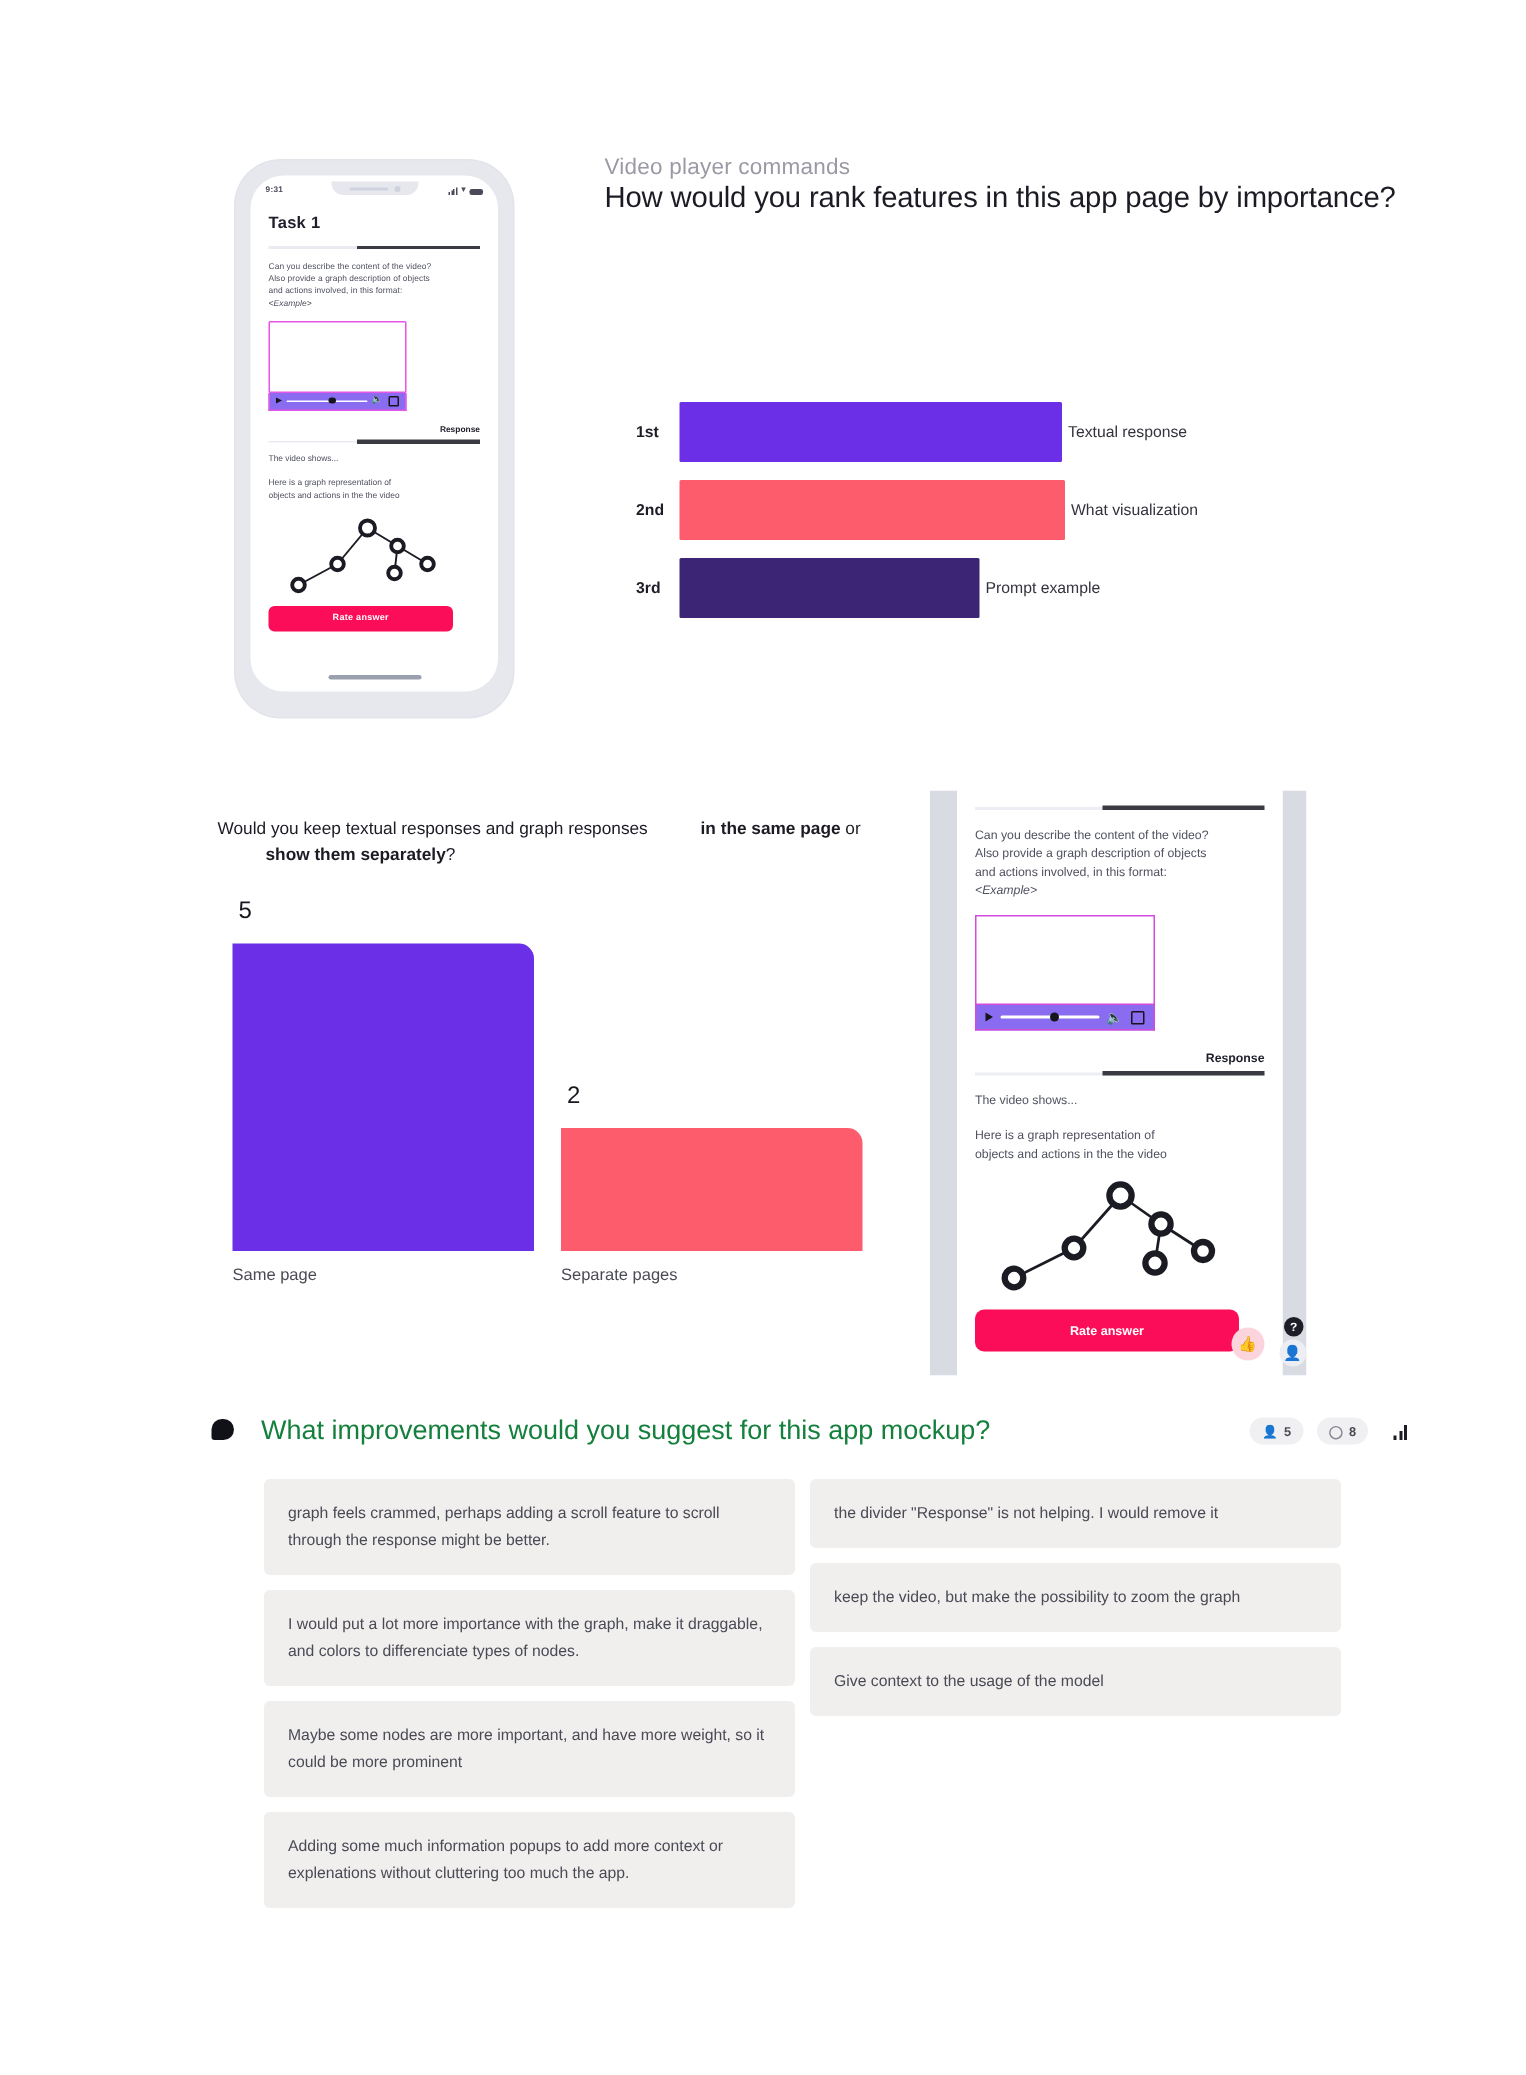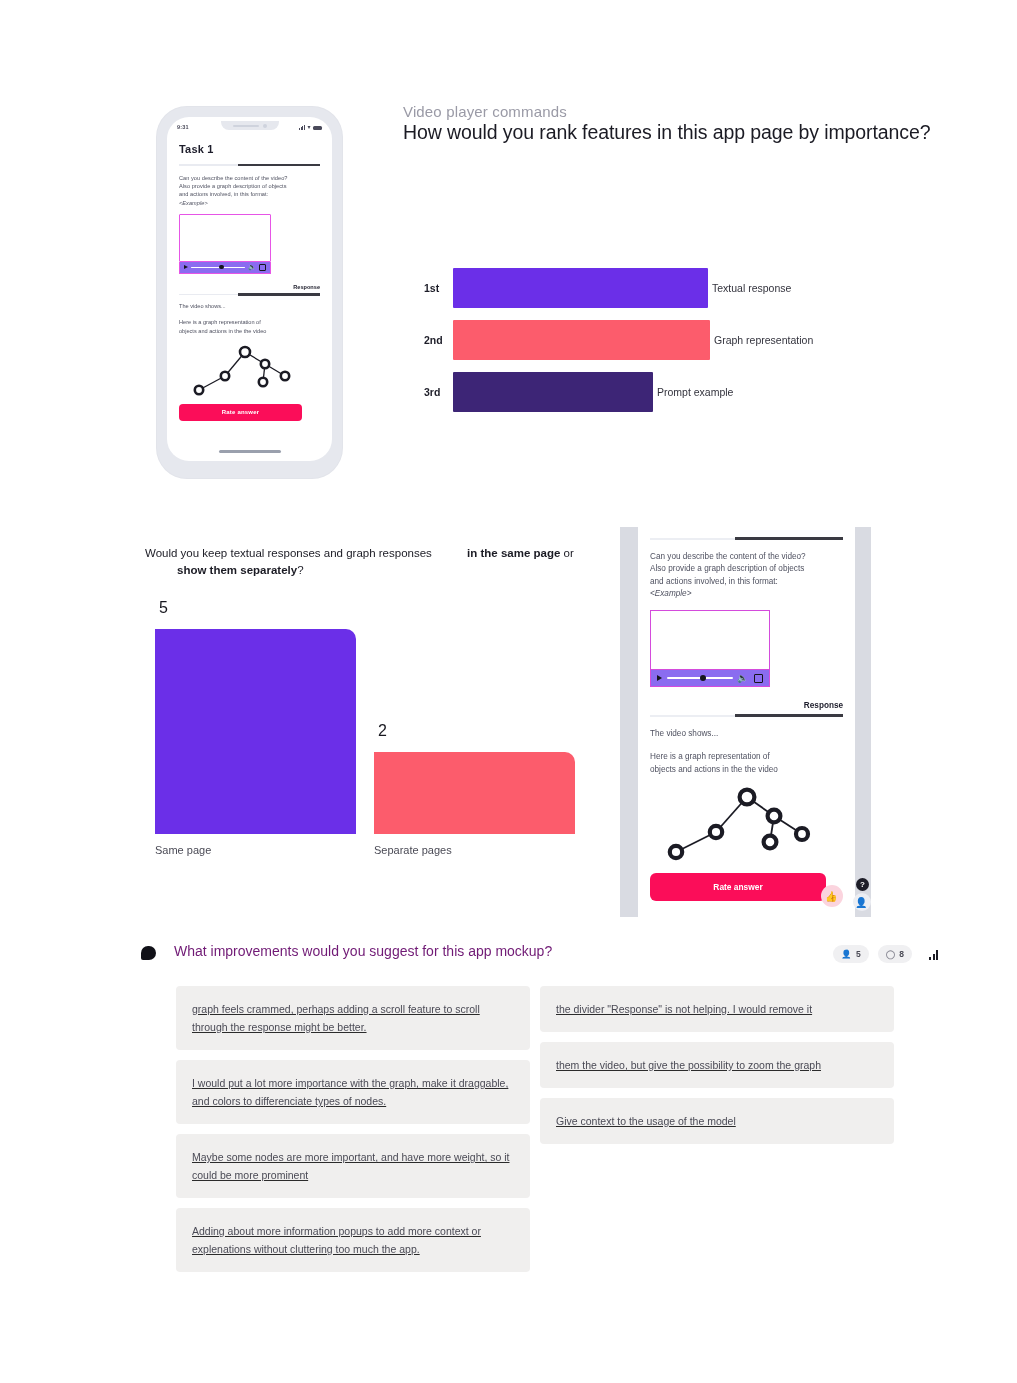--- a/index.html
+++ b/index.html
@@ -121,31 +121,31 @@
     position:absolute;left:30px;bottom:16px;width:176px;height:28px;background:#fb0d59;border-radius:6px;
     color:#fff;font-size:8.4px;font-weight:700;display:flex;align-items:center;justify-content:center;
   }
   .fab-like{position:absolute;right:28px;bottom:10px;width:22px;height:22px;border-radius:50%;background:#fbd4de;display:flex;align-items:center;justify-content:center;font-size:10px;}
   .fab-help{position:absolute;right:2px;bottom:26px;width:13px;height:13px;border-radius:50%;background:#1d1d28;color:#fff;font-size:8px;font-weight:700;display:flex;align-items:center;justify-content:center;}
   .fab-user{position:absolute;right:0px;bottom:6px;width:18px;height:18px;border-radius:50%;background:#eceef3;display:flex;align-items:center;justify-content:center;font-size:10px;color:#3a3a42;}
 
   
   .q3{position:absolute;left:138px;top:940px;width:800px;height:34px;}
   .q3-bubble{position:absolute;left:3px;top:6px;width:15px;height:14px;background:#111118;border-radius:7px 7px 7px 2px;}
-  .q3-title{position:absolute;left:36px;top:3px;font-size:14px;color:#701a75;}
+  .q3-title{position:absolute;left:36px;top:3px;font-size:18px;color:#15803d;}
   .q3-meta{position:absolute;right:0;top:5px;display:flex;align-items:center;gap:9px;}
   .pill{height:18px;border-radius:9px;background:#f0f0f2;display:flex;align-items:center;gap:4px;padding:0 8px;font-size:8.5px;color:#4a4a55;font-weight:700;}
   .pill .ic{font-size:8.5px;color:#8a8a95;}
   .barsicon{display:flex;align-items:flex-end;gap:1.5px;height:12px;margin-left:8px;}
   .barsicon i{display:block;width:2px;background:#1b1b24;}
   .barsicon i:nth-child(1){height:3px}
   .barsicon i:nth-child(2){height:6px}
   .barsicon i:nth-child(3){height:10px}
 
-  .answers{position:absolute;left:176px;top:986px;width:718px;display:flex;gap:10px;text-decoration:underline;}
+  .answers{position:absolute;left:176px;top:986px;width:718px;display:flex;gap:10px;}
   .acol{flex:1;display:flex;flex-direction:column;gap:10px;}
   .card{
     background:#f0efee;border-radius:4px;padding:14px 16px;box-sizing:border-box;
     font-size:10.5px;line-height:18px;color:#4a4a55;
   }
 </style>
 </head>
 <body>
 
 <div class="page">
@@ -231,21 +231,21 @@
 
     <div class="rank">
       <div class="rank-row">
         <span class="rank-pos">1st</span>
         <span class="rank-bar" style="width:255px;background:#6B2FE8;"></span>
         <span class="rank-lbl">Textual response</span>
       </div>
       <div class="rank-row">
         <span class="rank-pos">2nd</span>
         <span class="rank-bar" style="width:257px;background:#FC5C6C;"></span>
-        <span class="rank-lbl">Graph representation</span>
+        <span class="rank-lbl">What visualization</span>
       </div>
       <div class="rank-row">
         <span class="rank-pos">3rd</span>
         <span class="rank-bar" style="width:200px;background:#3D2576;"></span>
         <span class="rank-lbl">Prompt example</span>
       </div>
     </div>
   </div>
 
   <div>
@@ -336,22 +336,22 @@
           <i></i>
         </span>
     </span>
   </div>
 
   <div class="answers">
     <div class="acol">
       <div class="card">graph feels crammed, perhaps adding a scroll feature to scroll through the response might be better.</div>
       <div class="card">I would put a lot more importance with the graph, make it draggable, and colors to differenciate types of nodes.</div>
       <div class="card">Maybe some nodes are more important, and have more weight, so it could be more prominent</div>
-      <div class="card">Adding about more information popups to add more context or explenations without cluttering too much the app.</div>
+      <div class="card">Adding some much information popups to add more context or explenations without cluttering too much the app.</div>
     </div>
     <div class="acol">
       <div class="card">the divider "Response" is not helping. I would remove it</div>
-      <div class="card">them the video, but give the possibility to zoom the graph</div>
+      <div class="card">keep the video, but make the possibility to zoom the graph</div>
       <div class="card">Give context to the usage of the model</div>
     </div>
   </div>
 
 </div>
 
 </body></html>

